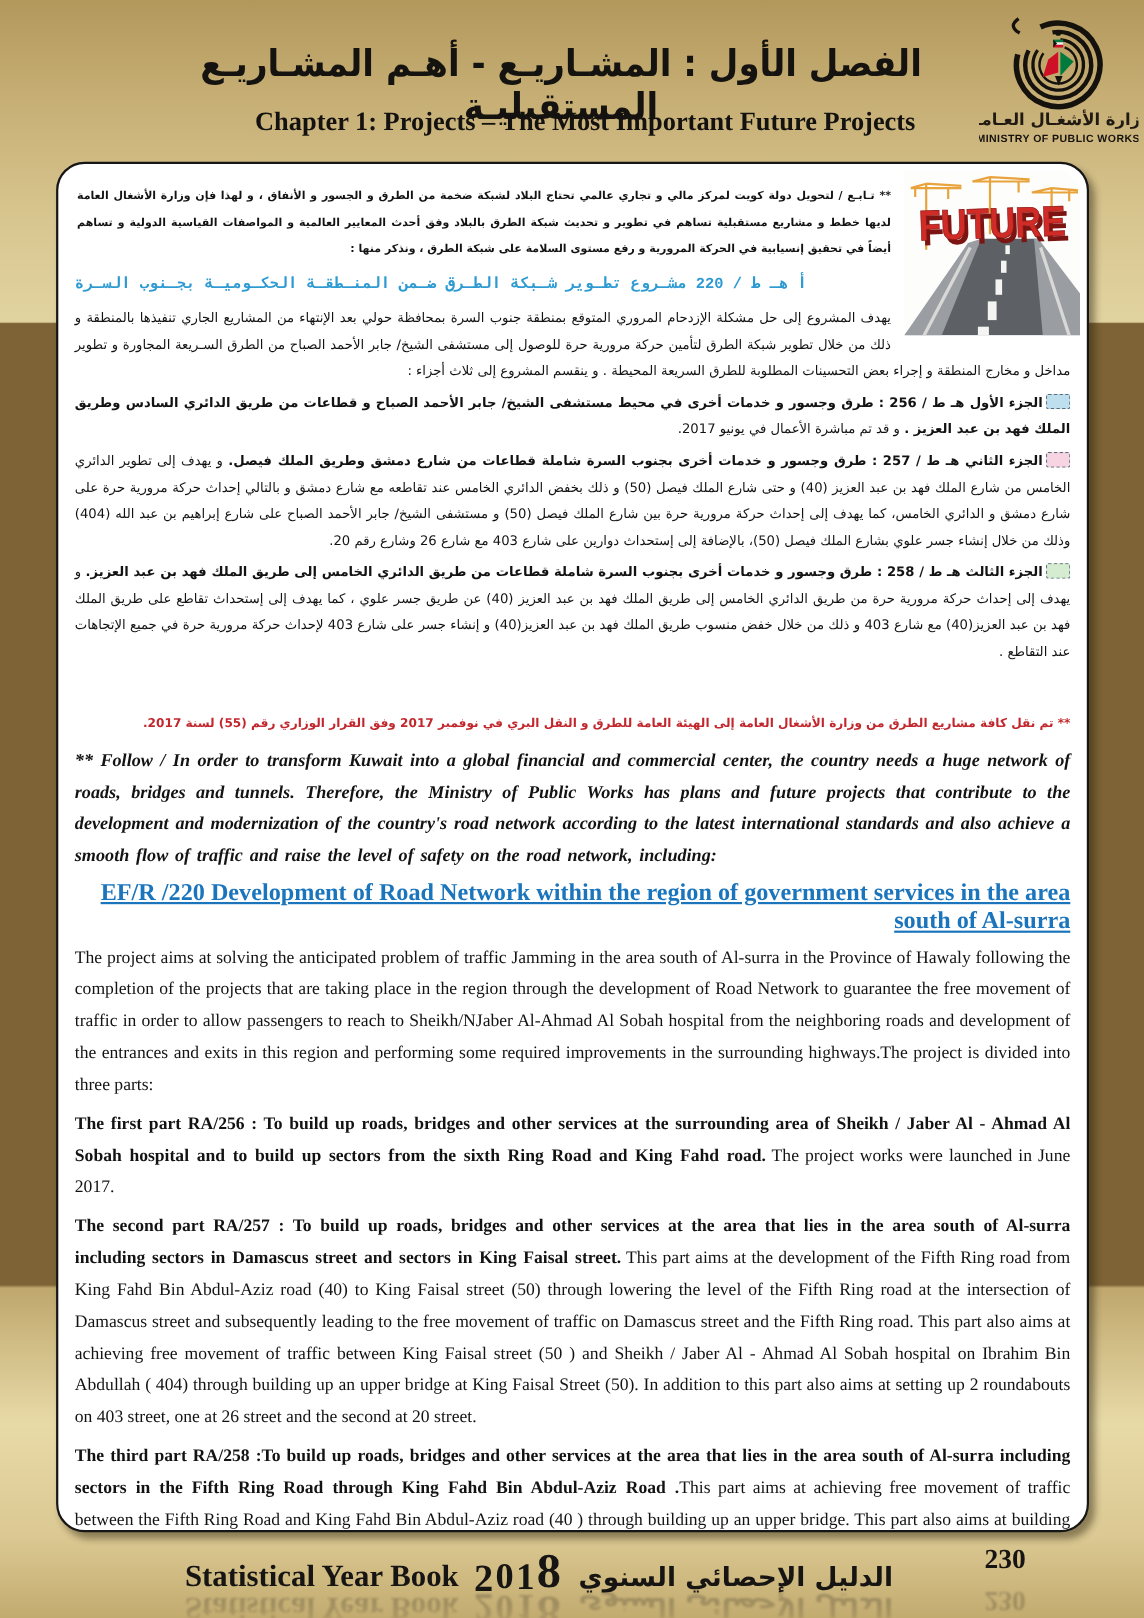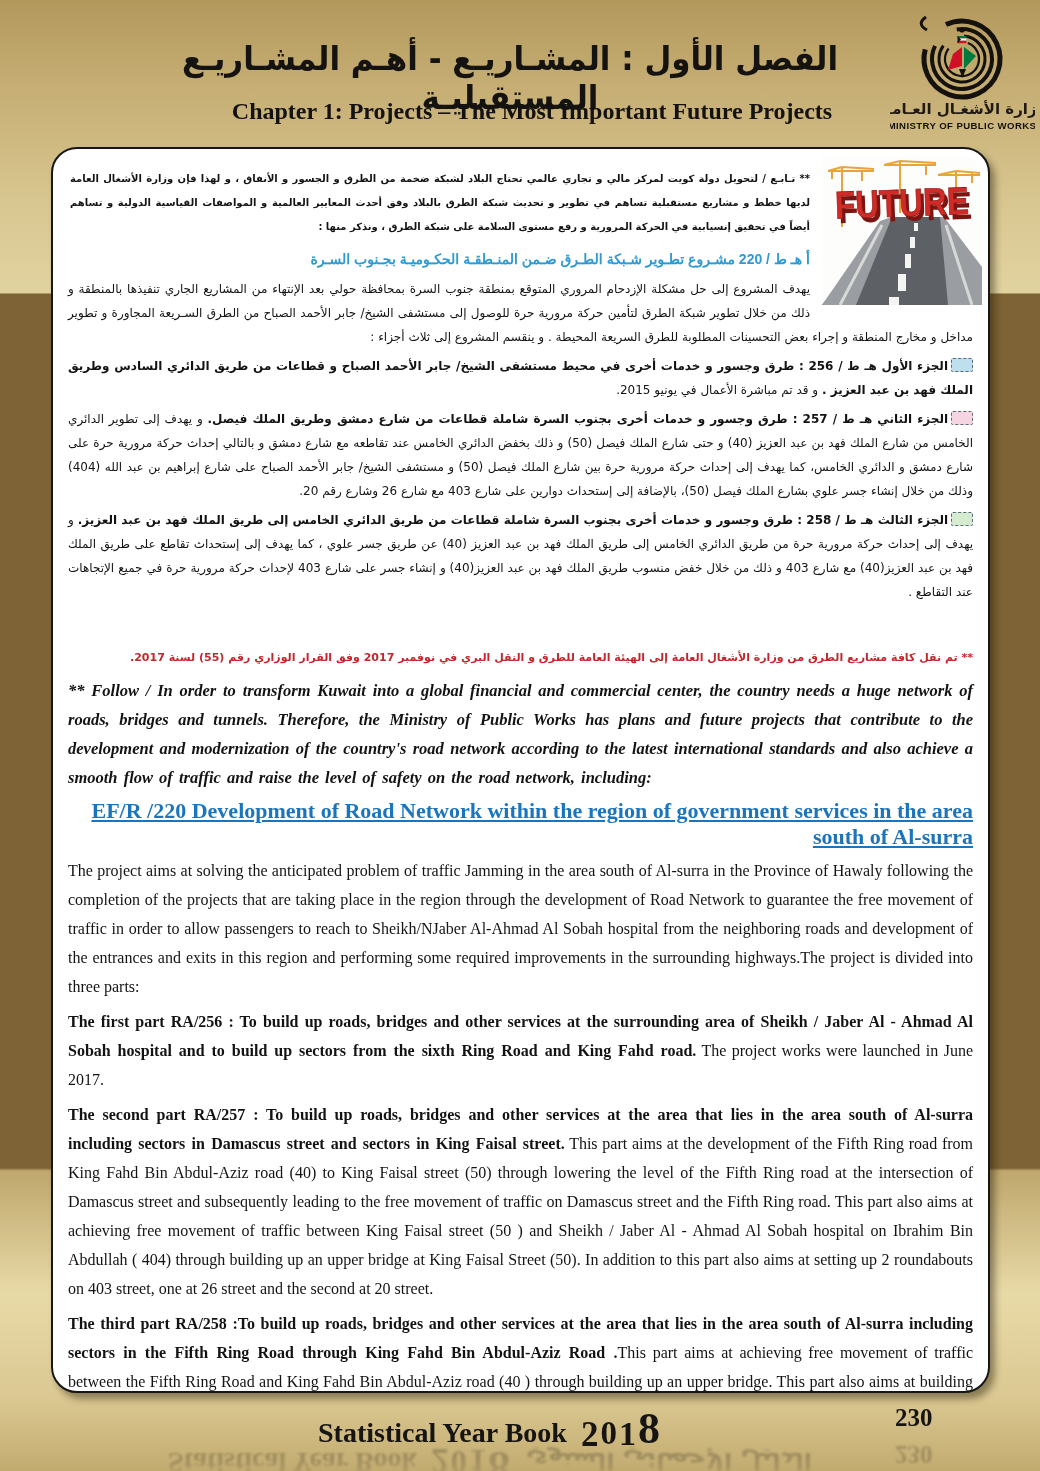--- a/index.html
+++ b/index.html
@@ -38,21 +38,21 @@
   }
 
   .future-art {
     float:right; width:160px; height:150px; margin:-6px -9px 8px 12px;
     border-top-right-radius:22px; overflow:hidden;
   }
 
   .ar { direction:rtl; text-align:justify; font-family:"DejaVu Sans", sans-serif; }
   .ar-intro { font-size:10px; font-weight:bold; line-height:24px; color:#131313; padding:6px 6px 0 2px; }
   .ar-blue-heading {
-    direction:rtl; text-align:right; font-family:Liberation Sans, sans-serif;
+    direction:rtl; text-align:left; font-family:Liberation Mono, monospace;
     font-weight:bold; font-size:14px; line-height:24px; margin:8px 40px 6px 0;
   }
   .ar-body { font-size:12px; line-height:24px; color:#131313; margin-top:4px; }
   .ar-part { font-size:12px; line-height:24px; color:#131313; margin-top:5px; }
   .ar-part .lead { font-weight:bold; }
   .ph-icon {
     display:inline-block; width:22px; height:14px; vertical-align:-2px;
     border:1px dashed #5a6b7a; border-radius:2px; margin-left:3px;
   }
   .ar-red-note {
@@ -145,21 +145,21 @@
         </g>
       </svg>
     </div>
 
     <p class="ar ar-intro">** تـابـع / لتحويل دولة كويت لمركز مالي و تجاري عالمي تحتاج البلاد لشبكة ضخمة من الطرق و الجسور و الأنفاق ، و لهذا فإن وزارة الأشغال العامة لديها خطط و مشاريع مستقبلية تساهم في  تطوير و تحديث شبكة الطرق بالبلاد وفق أحدث المعايير العالمية و المواصفات القياسية الدولية و تساهم أيضاً في تحقيق إنسيابية في الحركة المرورية و رفع مستوى السلامة على شبكة الطرق ، ونذكر منها :</p>
 
     <h3 class="ar-blue-heading" style="color: rgb(45, 154, 210);">أ هـ ط / 220  مشـروع تطـوير شـبكة الطـرق ضـمن المنـطقـة الحكـوميـة بجـنوب السـرة</h3>
 
     <p class="ar ar-body">يهدف المشروع إلى حل مشكلة الإزدحام المروري المتوقع بمنطقة جنوب السرة بمحافظة حولي بعد الإنتهاء من المشاريع الجاري تنفيذها بالمنطقة و ذلك من خلال تطوير شبكة الطرق لتأمين حركة مرورية حرة للوصول إلى مستشفى الشيخ/ جابر الأحمد الصباح من الطرق السـريعة المجاورة و تطوير مداخل و مخارج المنطقة و إجراء بعض التحسينات المطلوبة للطرق السريعة المحيطة . و ينقسم المشروع إلى ثلاث أجزاء :</p>
 
-    <p class="ar ar-part"><span class="ph-icon" style="background-color: rgb(190, 223, 238);"></span><span class="lead">الجزء الأول هـ ط / 256 : طرق وجسور و خدمات أخرى في محيط مستشفى الشيخ/ جابر الأحمد الصباح و قطاعات من طريق الدائري السادس وطريق الملك فهد بن عبد العزيز .</span><span> و قد تم مباشرة الأعمال في يونيو 2015.</span></p>
+    <p class="ar ar-part"><span class="ph-icon" style="background-color: rgb(190, 223, 238);"></span><span class="lead">الجزء الأول هـ ط / 256 : طرق وجسور و خدمات أخرى في محيط مستشفى الشيخ/ جابر الأحمد الصباح و قطاعات من طريق الدائري السادس وطريق الملك فهد بن عبد العزيز .</span><span> و قد تم مباشرة الأعمال في يونيو 2017.</span></p>
 
     <p class="ar ar-part"><span class="ph-icon" style="background-color: rgb(247, 212, 226);"></span><span class="lead">الجزء الثاني هـ ط / 257 : طرق وجسور و خدمات أخرى بجنوب السرة شاملة قطاعات من شارع دمشق وطريق الملك فيصل.</span><span> و يهدف إلى تطوير الدائري الخامس من شارع الملك فهد بن عبد العزيز (40) و حتى شارع الملك فيصل (50) و ذلك بخفض الدائري الخامس عند تقاطعه مع شارع دمشق و بالتالي إحداث حركة مرورية حرة على شارع دمشق و الدائري الخامس، كما يهدف إلى إحداث حركة مرورية حرة بين شارع الملك فيصل (50) و مستشفى الشيخ/ جابر الأحمد الصباح على شارع إبراهيم بن عبد الله (404) وذلك من خلال إنشاء جسر علوي بشارع الملك فيصل (50)، بالإضافة إلى إستحداث دوارين على شارع 403 مع شارع 26 وشارع رقم 20.</span></p>
 
     <p class="ar ar-part"><span class="ph-icon" style="background-color: rgb(214, 236, 209);"></span><span class="lead">الجزء الثالث هـ ط / 258 : طرق وجسور و خدمات أخرى بجنوب السرة شاملة قطاعات من طريق الدائري الخامس إلى طريق الملك فهد بن عبد العزيز.</span><span> و يهدف إلى إحداث حركة مرورية حرة من طريق الدائري الخامس إلى طريق الملك فهد بن عبد العزيز (40) عن طريق جسر علوي ، كما يهدف إلى إستحداث تقاطع على طريق الملك فهد بن عبد العزيز(40) مع شارع 403 و ذلك من خلال خفض منسوب طريق الملك فهد بن عبد العزيز(40) و إنشاء جسر على شارع 403 لإحداث حركة مرورية حرة في جميع الإتجاهات عند التقاطع .</span></p>
 
     <p class="ar-red-note" style="color: rgb(193, 39, 45); margin-top: 44px;">** تم نقل كافة مشاريع الطرق من وزارة الأشغال العامة إلى الهيئة العامة للطرق و النقل البري في نوفمبر 2017 وفق القرار الوزاري رقم (55) لسنة 2017.</p>
 
     <p class="en en-intro">** Follow / In order to transform Kuwait into a global financial and commercial center, the country needs a huge network of roads, bridges and tunnels. Therefore, the Ministry of Public Works has plans and future projects that contribute to the development and modernization of the country's road network according to the latest international standards and also achieve a smooth flow of traffic and raise the level of safety on the road network, including:</p>
 
     <h3 class="en-blue-heading" style="color: rgb(27, 117, 188);">EF/R /220 Development of Road Network within the region of government services in the area south of Al-surra</h3>
@@ -171,20 +171,21 @@
     <p class="en en-part"><span class="lead">The second part RA/257 : To build up roads, bridges and other services at the area that lies in the area south of Al-surra including sectors in Damascus street and sectors in King Faisal street.</span><span> This part aims at the development of the Fifth Ring road from King Fahd Bin Abdul-Aziz road (40) to  King Faisal street (50) through lowering the level of the Fifth Ring road at the intersection of Damascus street and subsequently leading to the free movement of traffic on Damascus street and the Fifth Ring road. This part also aims at achieving free movement of traffic between King Faisal street (50 ) and Sheikh / Jaber Al - Ahmad Al Sobah hospital  on Ibrahim Bin Abdullah ( 404) through building up an upper bridge at King Faisal Street (50). In addition to this part also aims at setting up 2 roundabouts on 403 street, one at 26 street and the second at 20 street.</span></p>
 
     <p class="en en-part"><span class="lead">The third part RA/258 :To build up roads, bridges and other services at the area that lies in the area south of Al-surra including sectors in the Fifth Ring Road through King Fahd Bin Abdul-Aziz Road .</span><span>This part aims at achieving free movement of traffic between the Fifth Ring Road and King Fahd Bin Abdul-Aziz road (40 ) through building up an upper bridge. This part also aims at building up a new intersection on King Fahd Bin Abdul-Aziz road (40) at 403 street through lowering the level of King Fahd Bin Abdul-Aziz road (40) and building up a bridge on 403 street to allow free movement of traffic at all directions on the intersection.</span></p>
 
   </div>
 
   <div class="footer">
     <div class="footer-line">
       <span class="f-syb">Statistical Year Book</span>
       <span class="f-year"><span class="d0">2</span><span class="d1">0</span><span class="d2">1</span><span class="d3">8</span></span>
+      <span class="f-ar">الدليل الإحصائي السنوي</span>
     </div>
     <div class="footer-line reflection">
       <span class="f-syb">Statistical Year Book</span>
       <span class="f-year"><span class="d0">2</span><span class="d1">0</span><span class="d2">1</span><span class="d3">8</span></span>
       <span class="f-ar">الدليل الإحصائي السنوي</span>
     </div>
     <div class="f-page">230</div>
     <div class="f-page refl-page">230</div>
   </div>
 

